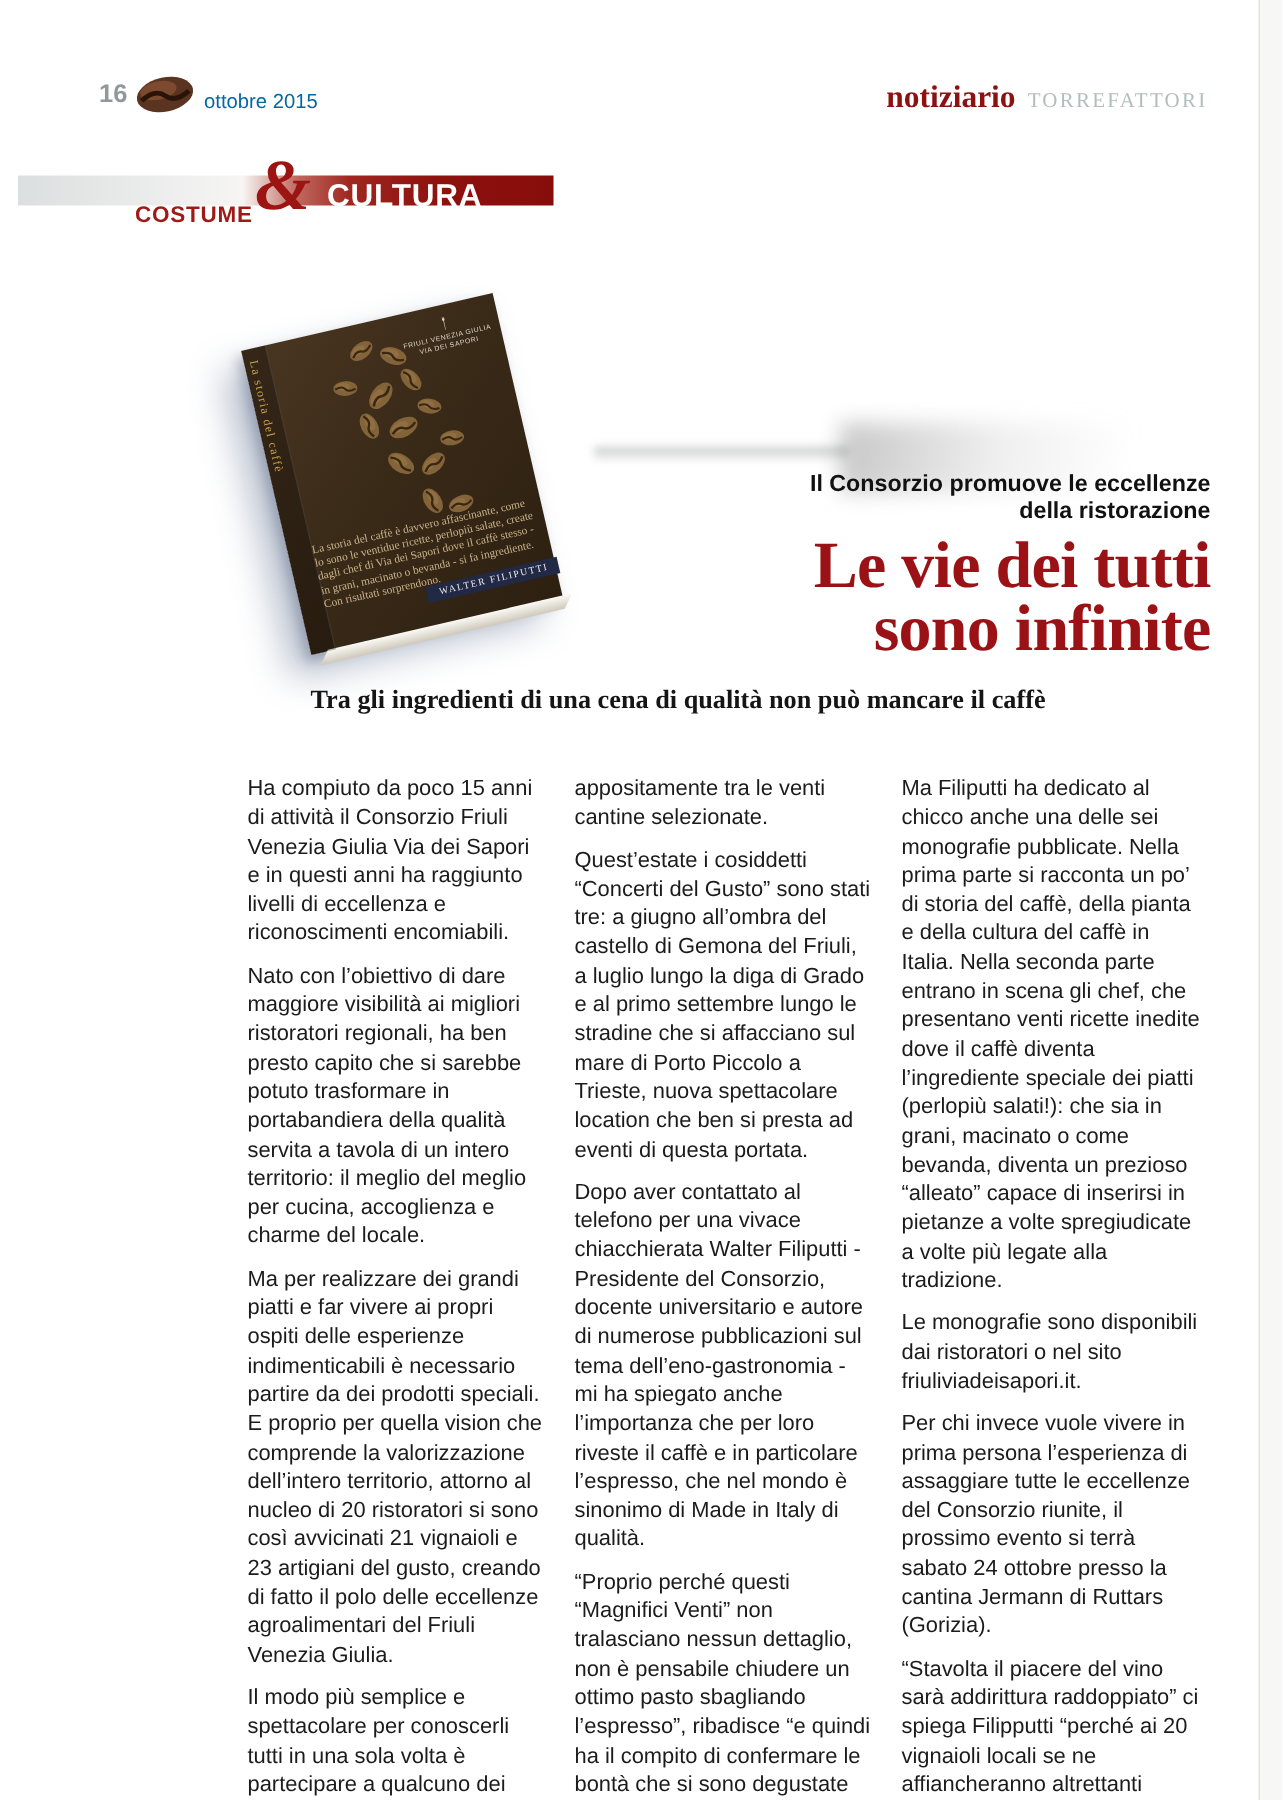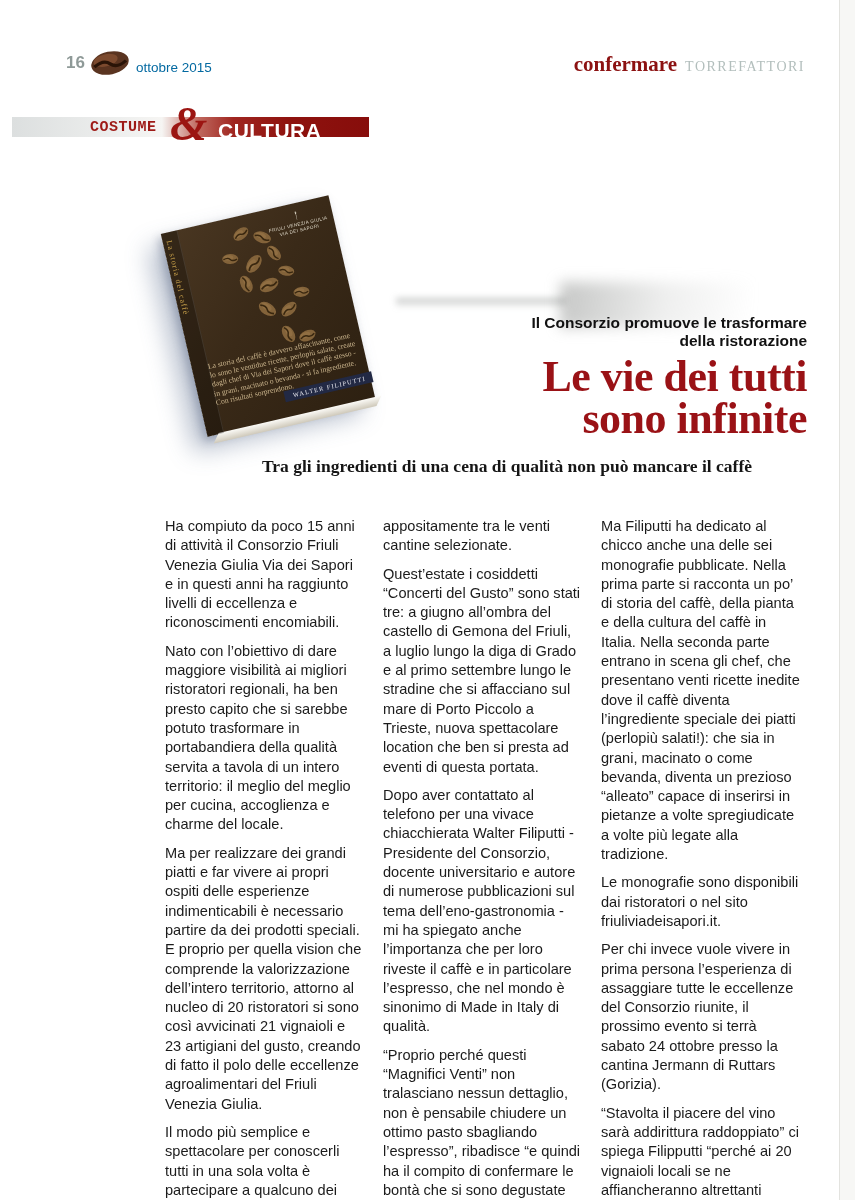--- a/index.html
+++ b/index.html
@@ -11,21 +11,21 @@
   
   .page-num{position:absolute;left:66px;top:53px;font-size:17px;font-weight:bold;color:#8f9a98;}
   .bean-icon{position:absolute;left:88px;top:46px;width:44px;height:34px;}
   .issue-date{position:absolute;left:136px;top:60px;font-size:13.5px;color:#0369a1;}
   .masthead{position:absolute;right:50px;top:52px;white-space:nowrap;font-family:"Liberation Serif",serif;}
   .masthead .name{font-size:21px;font-weight:bold;color:#8c1212;}
   .masthead .section{font-size:14px;color:#b2bebc;letter-spacing:1.5px;margin-left:4px;}
   
   .banner{position:absolute;left:12px;top:117px;width:357px;height:20px;
           background:linear-gradient(90deg,#dcdfdf 0%,#eeefee 30%,#f6f5f3 42%,#c06a60 52%,#a02620 62%,#8e120e 78%,#870d0b 100%);}
-  .banner .w1{position:absolute;left:78px;top:2px;font-size:15px;font-weight:bold;color:#9e1a16;letter-spacing:.5px;font-family:Liberation Mono, monospace;}
+  .banner .w1{position:absolute;left:78px;top:18px;font-size:15px;font-weight:bold;color:#9e1a16;letter-spacing:.5px;}
   .banner .amp{position:absolute;left:158px;top:-17px;font-family:"Liberation Serif",serif;font-style:italic;
                font-weight:bold;font-size:48px;color:#9c1512;line-height:48px;}
   .banner .w2{position:absolute;left:206px;top:2px;font-size:21px;font-weight:bold;color:#ffffff;letter-spacing:.5px;}
   
   .book-brown{position:absolute;left:182px;top:212px;width:172px;height:208px;
               transform:rotate(-13deg);transform-origin:50% 50%;
               background:linear-gradient(135deg,#4a3722 0%,#3a2a18 45%,#2d2011 100%);
               box-shadow:-16px 12px 24px rgba(75,95,130,.40), -4px 4px 8px rgba(60,70,100,.30);}
   .book-brown .pages{position:absolute;left:8px;right:-3px;bottom:-8px;height:9px;
               background:linear-gradient(180deg,#fbfaf6,#cfc9ba);transform:skewX(-38deg);}
@@ -58,21 +58,21 @@
   .bw-line.l3{top:38px;font-size:7px;letter-spacing:2.5px;color:#95a8a4;}
   .bw-credit{position:absolute;left:14px;height:2px;background:#b9c2c0;opacity:.85;}
   .bw-credit.c1{top:53px;width:58px;}
   .bw-credit.c2{top:57px;width:52px;}
   .forks-svg{position:absolute;left:0;top:0;width:170px;height:218px;}
   
   .headline{position:absolute;right:48px;top:314px;width:560px;text-align:right;}
   .kicker{font-size:15.5px;font-weight:bold;color:#111111;line-height:18px;}
   .title{margin-top:6px;font-family:"Liberation Serif",serif;font-weight:bold;
          font-size:44px;line-height:42px;color:#9a1216;letter-spacing:-.5px;}
-  .deck{position:absolute;right:48px;top:456px;width:600px;text-align:center;
+  .deck{position:absolute;right:48px;top:456px;width:600px;text-align:left;
         font-family:"Liberation Serif",serif;font-weight:bold;font-size:17.5px;color:#151515;}
   
   .columns{position:absolute;left:165px;top:512px;width:636px;
            display:grid;grid-template-columns:repeat(3,200px);column-gap:18px;}
   .col p{margin:5px 0 9px 0;font-size:14.6px;line-height:19.3px;color:#1b1b1b;}
 </style>
 </head>
 <body>
 
 <div id="page">
@@ -98,21 +98,21 @@
   <svg class="bean-icon" viewBox="0 0 44 34">
     <g transform="translate(22,17) rotate(-12) scale(1.9,1.75)">
       <ellipse cx="0" cy="0" rx="10" ry="6.5" fill="#5a3420"></ellipse>
       <ellipse cx="-2" cy="-2" rx="6.5" ry="3.5" fill="#8a5434" opacity=".7"></ellipse>
       <path d="M-8.5,0.5 Q-3,-3 0,0.5 T8.5,0.5" stroke="#2a1407" stroke-width="1.8" fill="none"></path>
     </g>
   </svg>
   <div class="issue-date">ottobre 2015</div>
 
   <div class="masthead">
-    <span class="name">confermare</span>
+    <span class="name">notiziario</span>
     <span class="section">TORREFATTORI</span>
   </div>
 
   <div class="banner">
     <span class="w1">COSTUME</span>
     <span class="amp">&amp;</span>
     <span class="w2">CULTURA</span>
   </div>
 
   <div class="book-brown">
@@ -142,21 +142,21 @@
       <div>VIA DEI SAPORI</div>
     </div>
     <div class="blurb">La storia del caffè è davvero affascinante, come lo sono le ventidue ricette, perlopiù salate, create dagli chef di Via dei Sapori dove il caffè stesso - in grani, macinato o bevanda - si fa ingrediente. Con risultati sorprendono.</div>
     <div class="author-band">WALTER FILIPUTTI</div>
   </div>
 
   <div class="book-white-shadow"></div>
   <div class="book-white-under"></div>
 
   <div class="headline">
-    <div class="kicker">Il Consorzio promuove le trasformare</div>
+    <div class="kicker">Il Consorzio promuove le eccellenze</div>
     <div class="kicker">della ristorazione</div>
     <div class="title">Le vie dei tutti</div>
     <div class="title" style="margin-top:0">sono infinite</div>
   </div>
   <div class="deck">Tra gli ingredienti di una cena di qualità non può mancare il caffè</div>
 
   <div class="columns">
     <div class="col">
       <p>Ha compiuto da poco 15 anni di attività il Consorzio Friuli Venezia Giulia Via dei Sapori e in questi anni ha raggiunto livelli di eccellenza e riconoscimenti encomiabili.</p>
       <p>Nato con l’obiettivo di dare maggiore visibilità ai migliori ristoratori regionali, ha ben presto capito che si sarebbe potuto trasformare in portabandiera della qualità servita a tavola di un intero territorio: il meglio del meglio per cucina, accoglienza e charme del locale.</p>

